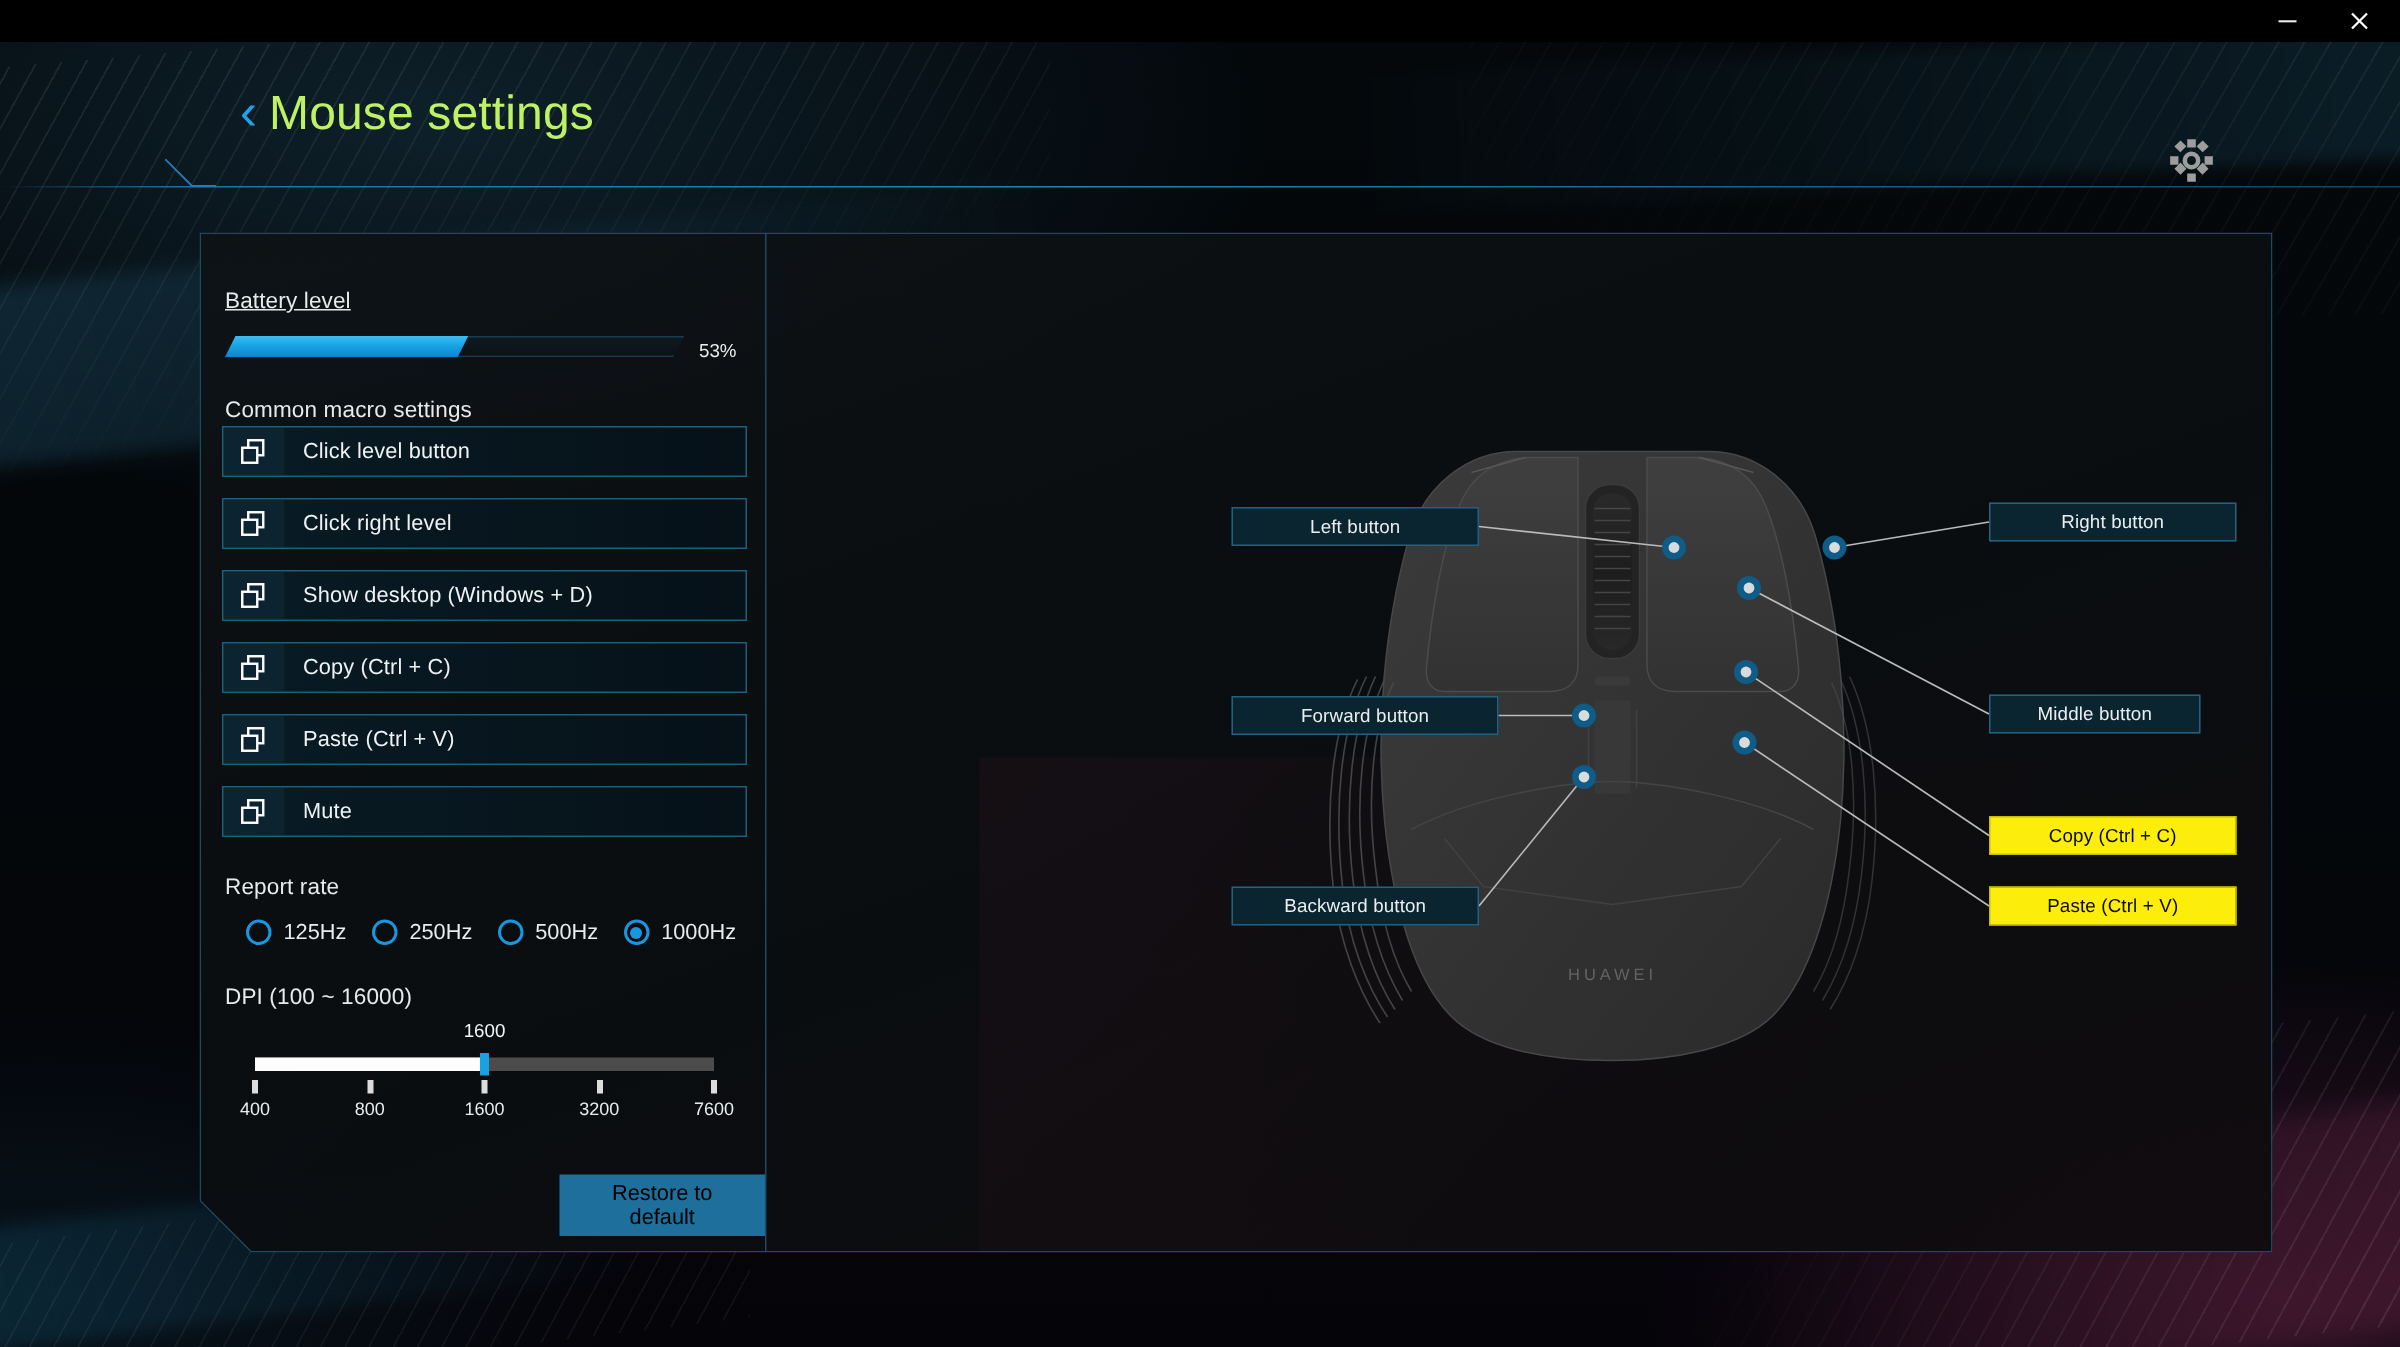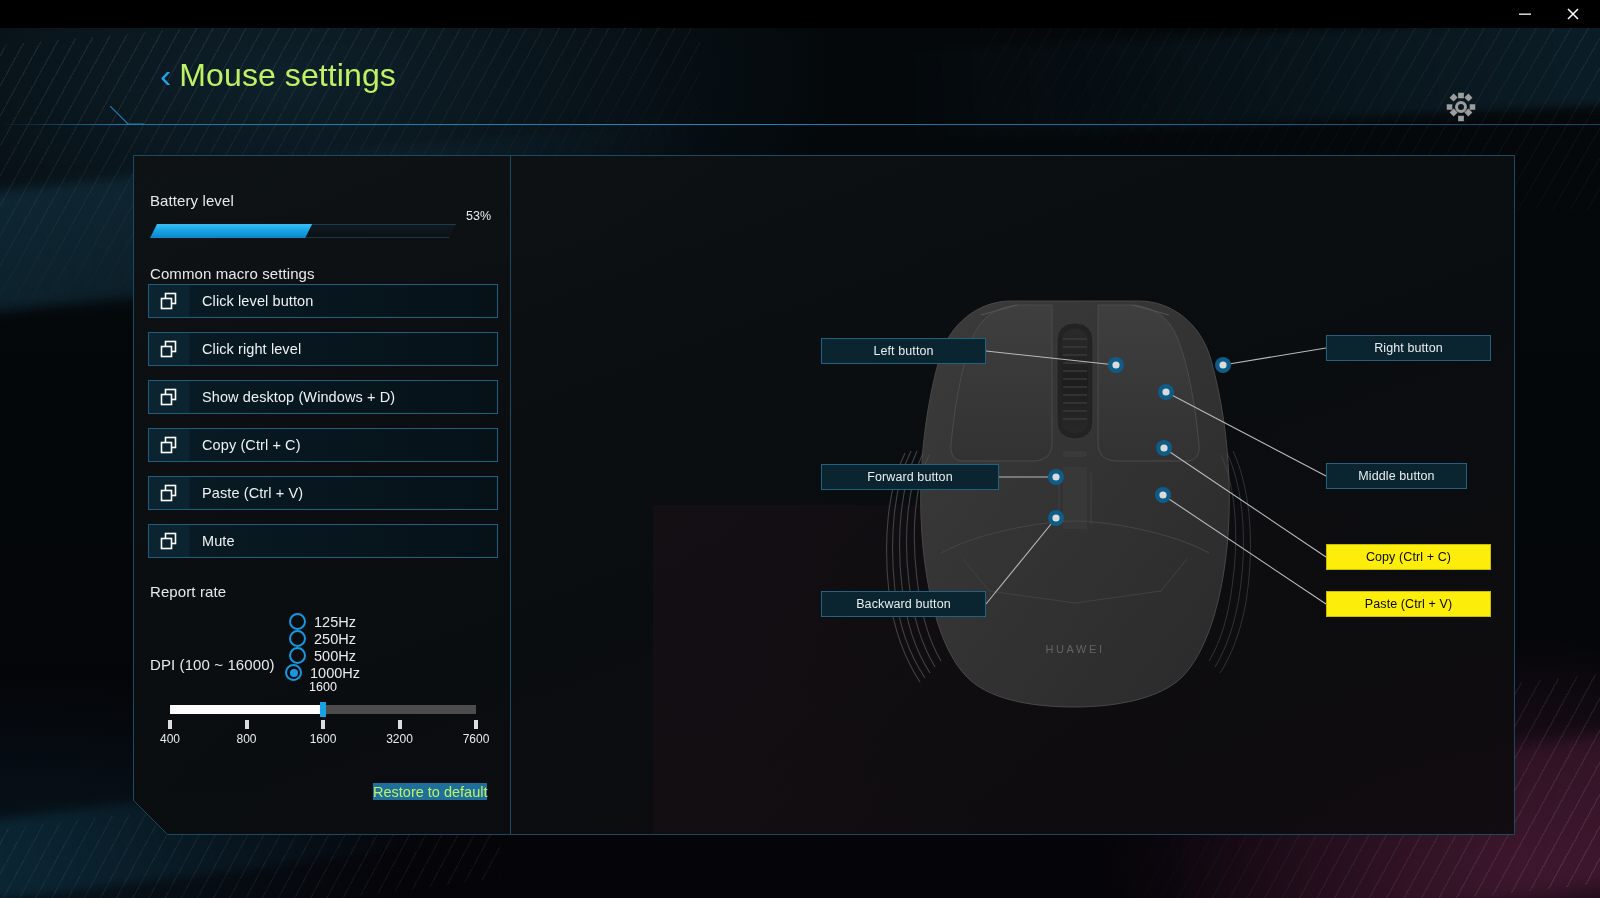--- a/index.html
+++ b/index.html
@@ -84,50 +84,50 @@
   .battery-bar{position:absolute;left:2px;top:69px;width:306px;height:14px;}
   .bat-track{position:absolute;inset:0;background:#0c1114;
              clip-path:polygon(7px 0,100% 0,calc(100% - 7px) 100%,0 100%);
              box-shadow:inset 0 0 0 1px rgba(34,90,116,.55);}
   .bat-track-edge{position:absolute;inset:0;
              clip-path:polygon(7px 0,100% 0,calc(100% - 7px) 100%,0 100%);
              background:linear-gradient(180deg, rgba(40,110,145,.40), rgba(10,26,34,.2));}
   .bat-fill{position:absolute;left:0;top:0;height:14px;
             background:linear-gradient(180deg,#3dbdf3 0%,#17a5e6 45%,#0d86c8 100%);
             clip-path:polygon(7px 0,100% 0,calc(100% - 7px) 100%,0 100%);}
-  .bat-pct{position:absolute;left:318px;top:54px;color:#e8ecee;font-size:12.5px;}
+  .bat-pct{position:absolute;left:318px;top:72px;color:#e8ecee;font-size:12.5px;}
 
   .macro-list{position:absolute;left:0;top:129px;width:350px;}
   .macro-item{position:relative;height:32px;margin-bottom:14px;
      background:linear-gradient(90deg,#0b2430 0px,#0b2430 40px,#081a23 41px,#061118 100%);
      border:1px solid #1d5f7e;display:flex;align-items:center;}
   .macro-ico{width:40px;height:100%;display:flex;align-items:center;justify-content:center;flex:0 0 40px;}
   .macro-ico svg{display:block;}
   .macro-text{color:#eef2f4;font-size:14.5px;padding-left:13px;letter-spacing:.1px;}
 
   .report-label{top:428px;left:2px;}
-  .radios{position:absolute;left:3px;top:458px;width:360px;display:flex;align-items:center;flex-direction:column;}
+  .radios{position:absolute;left:16px;top:458px;width:360px;display:flex;align-items:center;}
   .radio{display:flex;align-items:center;margin-right:17px;}
   .radio-dot{width:17px;height:17px;border-radius:50%;border:2px solid #1896e0;
              display:flex;align-items:center;justify-content:center;box-sizing:border-box;}
   .radio-dot i{display:none;width:8px;height:8px;border-radius:50%;background:#1896e0;}
   .radio.on .radio-dot i{display:block;}
   .radio-lbl{color:#e7ebee;font-size:14.5px;margin-left:8px;}
 
   .dpi-label{top:501px;left:2px;}
   .dpi-wrap{position:absolute;left:2px;top:525px;width:330px;}
   .dpi-value{position:absolute;left:0;top:0;color:#f0f3f5;font-size:12.5px;transform:translateX(-50%);}
   .dpi-track{position:absolute;left:20px;top:25px;width:306px;height:9px;background:#4c4c4c;}
   .dpi-filled{position:absolute;left:20px;top:25px;height:9px;background:#fdfdfd;}
   .dpi-thumb{position:absolute;top:22px;width:6px;height:15px;background:#17a2e4;transform:translateX(-3px);}
   .dpi-tick{position:absolute;top:40px;width:4px;height:9px;background:#dcdcdc;transform:translateX(-2px);}
   .dpi-ticklbl{position:absolute;top:52px;color:#e7ebee;font-size:12px;transform:translateX(-50%);}
 
-  .restore-btn{position:absolute;left:225px;top:628px;height:17px;padding:0 0;
-     background:#1e6f9c;color:#bef264;font-size:14.5px;display:flex;align-items:center;
+  .restore-btn{position:absolute;left:225px;top:628px;height:41px;padding:0 22px;
+     background:#1e6f9c;color:#000000;font-size:14.5px;display:flex;align-items:center;
      border:none;font-family:inherit;}
 
   
   .diagram{position:absolute;left:378px;top:0;width:1004px;height:680px;}
   .dlabel{position:absolute;height:26px;display:flex;align-items:center;justify-content:center;
           font-size:12.5px;letter-spacing:.1px;box-sizing:border-box;}
   .dlabel.blue{background:#0a2430;border:1px solid #20627f;color:#eaeef0;}
   .dlabel.yellow{background:#fcee0a;border:1px solid #c8bd00;color:#0a0a0a;}
   .mouse-svg{position:absolute;left:0;top:0;}
 </style>
@@ -178,21 +178,21 @@
   <div class="panel">
     <div class="panel-fill"></div>
     <div class="panel-inner-glow"></div>
     <svg class="panel-stroke" width="1382" height="680" viewBox="0 0 1382 680">
       <path d="M0.5 0.5 H1381.5 V679.5 H34.5 L0.5 645.5 Z" fill="none" stroke="#1b4a62" stroke-width="1"></path>
     </svg>
     <div class="panel-divider"></div>
 
     <div class="left">
 
-      <div class="sec-label" style="left:2px;top:37px;">Battery level</div>
+      <div class="sec-label" style="left:2px;top:37px;text-decoration:underline;">Battery level</div>
       <div class="battery-bar">
         <div class="bat-track"></div>
         <div class="bat-track-edge" style="opacity:.25"></div>
         <div class="bat-fill" id="batfill" style="width: 162.18px;"></div>
       </div>
       <div class="bat-pct">53%</div>
 
       <div class="sec-label" style="left:2px;top:110px;">Common macro settings</div>
 
       <div class="macro-list" id="macro-list">

